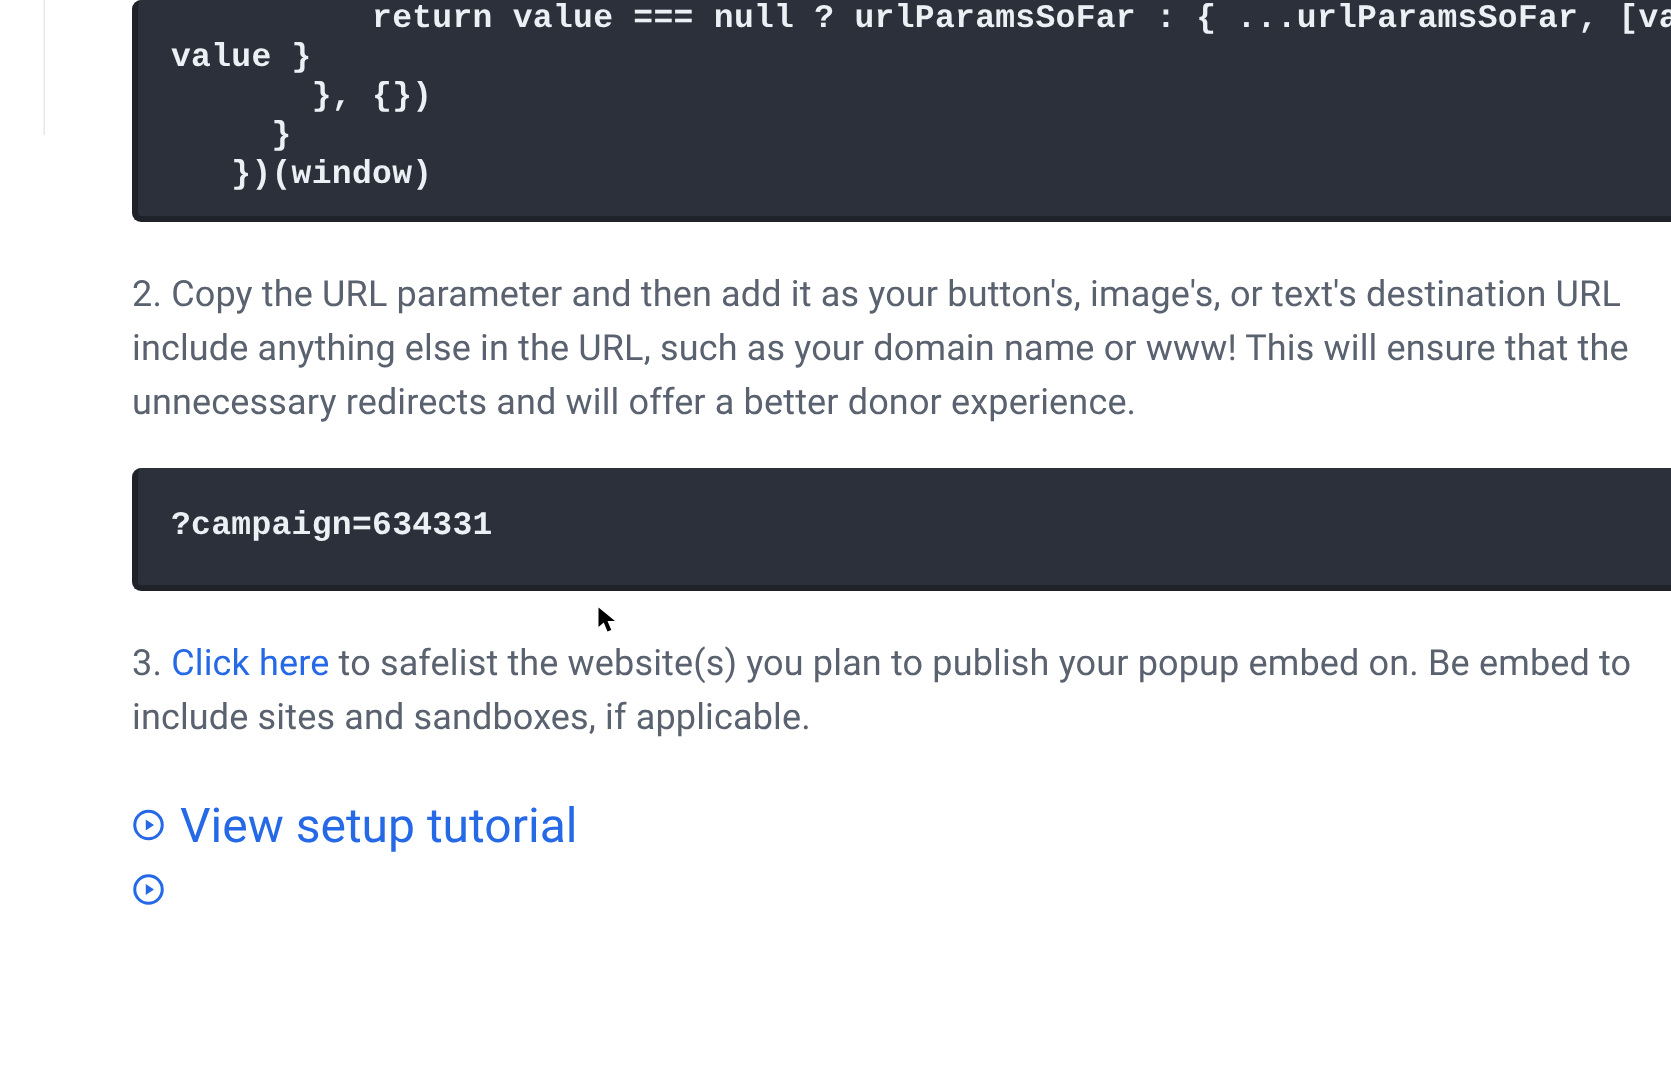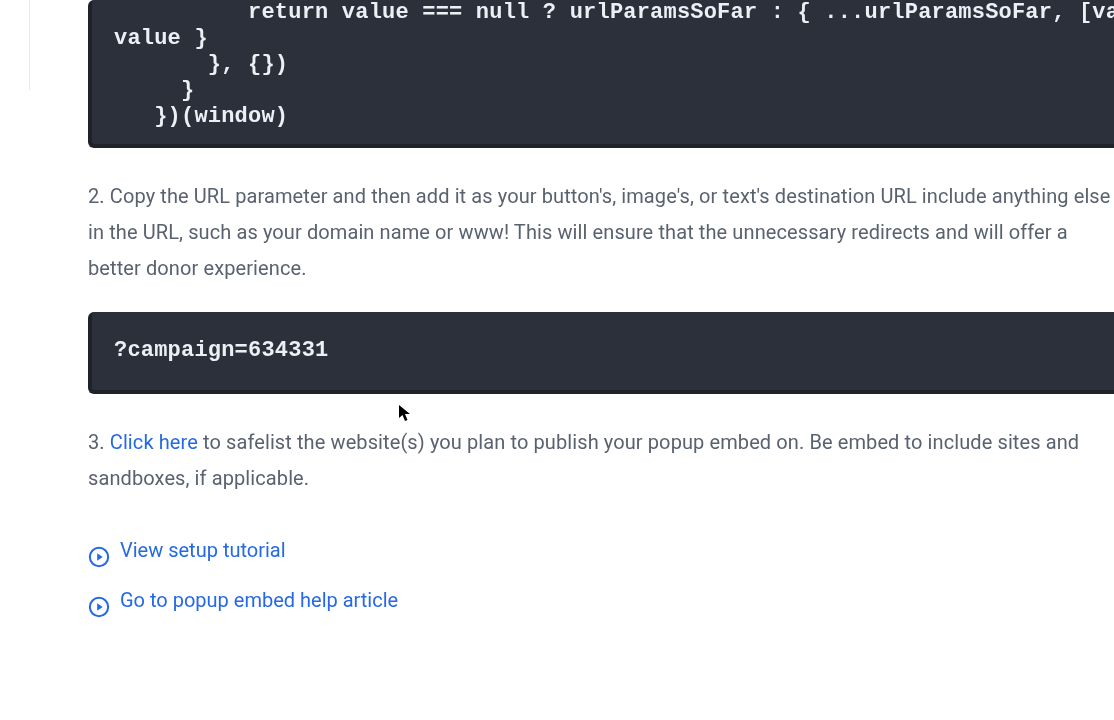--- a/index.html
+++ b/index.html
@@ -48,42 +48,42 @@
     padding-top: 0;
     padding-bottom: 14px;
     margin-top: 0;
   }
   .code-block.second {
     padding-top: 26px;
     padding-bottom: 26px;
     margin-top: 26px;
   }
   .step {
-    font-size: 20px;
+    font-size: 24px;
     line-height: 36px;
     color: #5a6270;
     font-weight: 400;
     margin-top: 30px;
     letter-spacing: 0.1px;
   }
   .step .num {
     color: #5a6270;
   }
   a.inline-link {
     color: #2569e6;
     text-decoration: none;
   }
   .links-area {
     margin-top: 36px;
   }
   .action-link {
     display: flex;
-    align-items: flex-end;
+    align-items: center;
     gap: 10px;
-    font-size: 20px;
+    font-size: 32px;
     line-height: 36px;
     color: #2569e6;
     text-decoration: none;
     margin-bottom: 14px;
     font-weight: 400;
   }
   .play-circle {
     width: 22px; height: 22px;
     flex: 0 0 22px;
   }
@@ -131,21 +131,20 @@
         <circle cx="12" cy="12" r="10" fill="none" stroke="#2569e6" stroke-width="2.2"></circle>
         <path d="M10 8 L16 12 L10 16 Z" fill="#2569e6"></path>
       </svg>
       <span>View setup tutorial</span>
     </a>
     <a href="#" class="action-link">
       <svg class="play-circle" viewBox="0 0 24 24">
         <circle cx="12" cy="12" r="10" fill="none" stroke="#2569e6" stroke-width="2.2"></circle>
         <path d="M10 8 L16 12 L10 16 Z" fill="#2569e6"></path>
       </svg>
-      <span>Go to popup embed help article</span>
     </a>
   </div>
 
 </div>
 
 <svg class="cursor" viewBox="0 0 14 18">
   <path d="M1 1 L1 14 L4.5 11 L7 17 L9.5 16 L7 10 L12 10 Z" fill="#000000"></path>
 </svg>
 
 </body></html>

